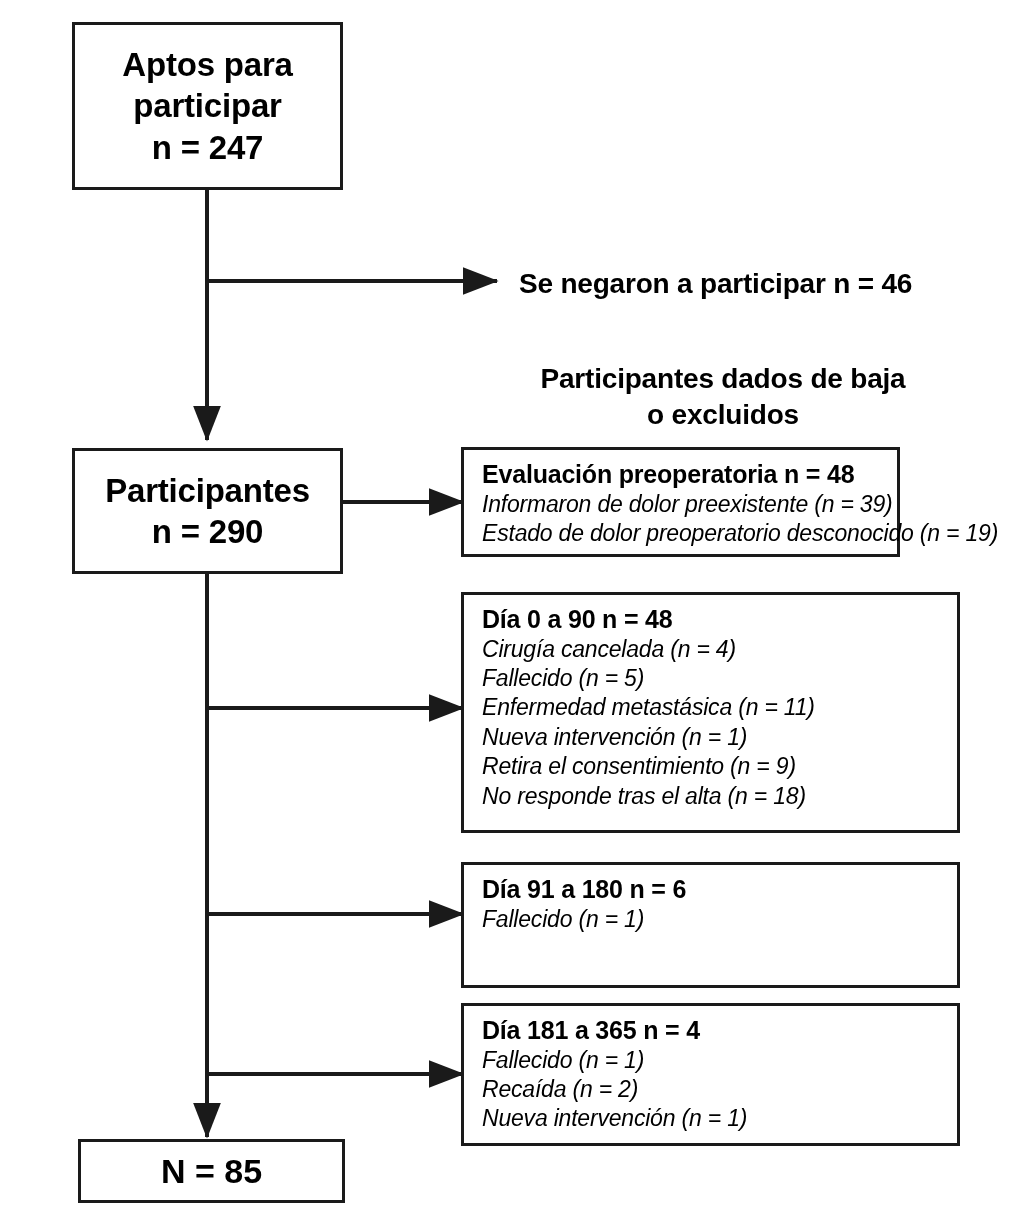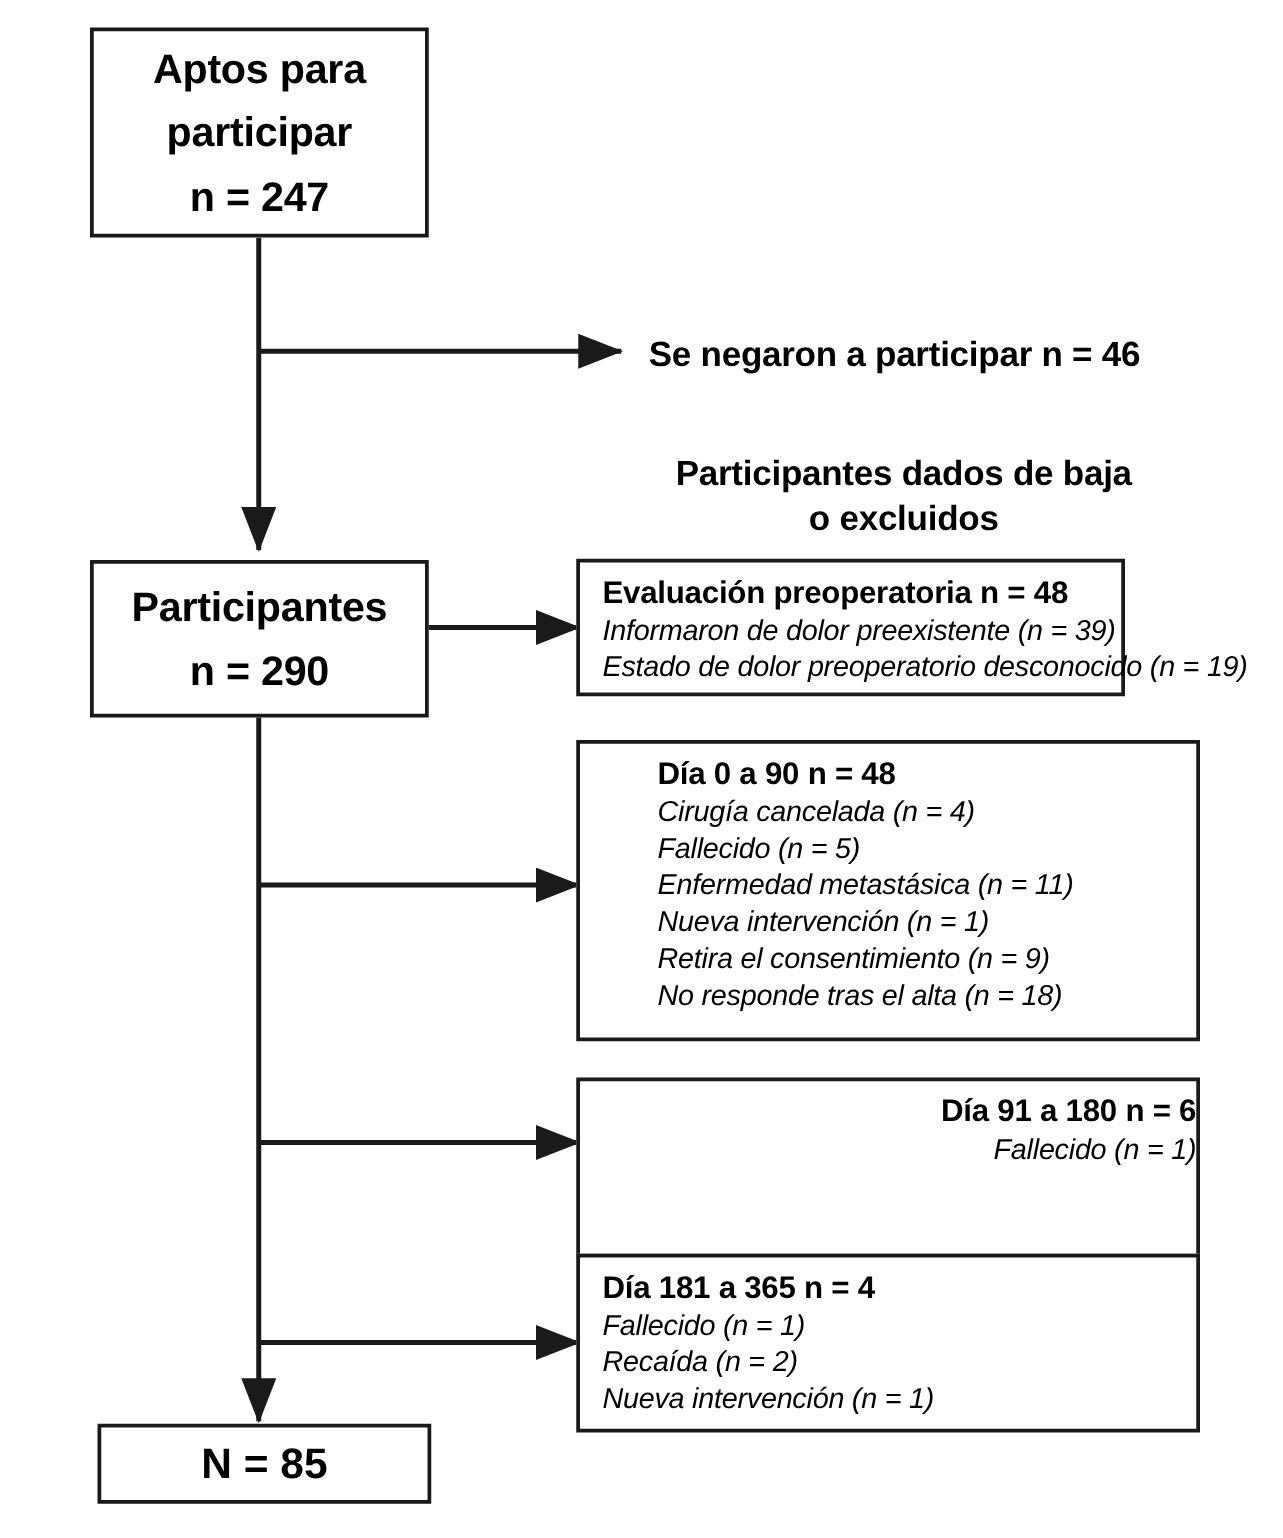--- a/index.html
+++ b/index.html
@@ -29,21 +29,20 @@
     border: 3px solid #1a1a1a;
     background: #ffffff;
     z-index: 2;
   }
   .node-center {
     display: flex;
     flex-direction: column;
     align-items: center;
     justify-content: center;
     text-align: center;
-    gap: 10px;
   }
   .node-left {
     text-align: left;
   }
   .main-line {
     font-weight: bold;
     font-size: 33px;
     line-height: 1.25;
     letter-spacing: -0.2px;
   }
@@ -131,33 +130,33 @@
   </div>
 
   <div class="node node-left" style="left:461px; top:447px; width:439px; height:110px;">
     <div class="detail-body">
       <div class="detail-head">Evaluación preoperatoria n = 48</div>
       <div class="detail-item">Informaron de dolor preexistente (n = 39)</div>
       <div class="detail-item">Estado de dolor preoperatorio desconocido (n = 19)</div>
     </div>
   </div>
 
-  <div class="node node-left" style="left:461px; top:592px; width:499px; height:241px;padding-left:44px;">
+  <div class="node node-left" style="left:461px; top:592px; width:499px; height:241px;">
     <div class="detail-body">
       <div class="detail-head">Día 0 a 90 n = 48</div>
       <div class="detail-item">Cirugía cancelada (n = 4)</div>
       <div class="detail-item">Fallecido (n = 5)</div>
       <div class="detail-item">Enfermedad metastásica (n = 11)</div>
       <div class="detail-item">Nueva intervención (n = 1)</div>
       <div class="detail-item">Retira el consentimiento (n = 9)</div>
       <div class="detail-item">No responde tras el alta (n = 18)</div>
     </div>
   </div>
 
-  <div class="node node-left" style="left:461px; top:862px; width:499px; height:144px;text-align:right;">
+  <div class="node node-left" style="left:461px; top:862px; width:499px; height:126px;">
     <div class="detail-body">
       <div class="detail-head">Día 91 a 180 n = 6</div>
       <div class="detail-item">Fallecido (n = 1)</div>
     </div>
   </div>
 
   <div class="node node-left" style="left:461px; top:1003px; width:499px; height:143px;">
     <div class="detail-body">
       <div class="detail-head">Día 181 a 365 n = 4</div>
       <div class="detail-item">Fallecido (n = 1)</div>

